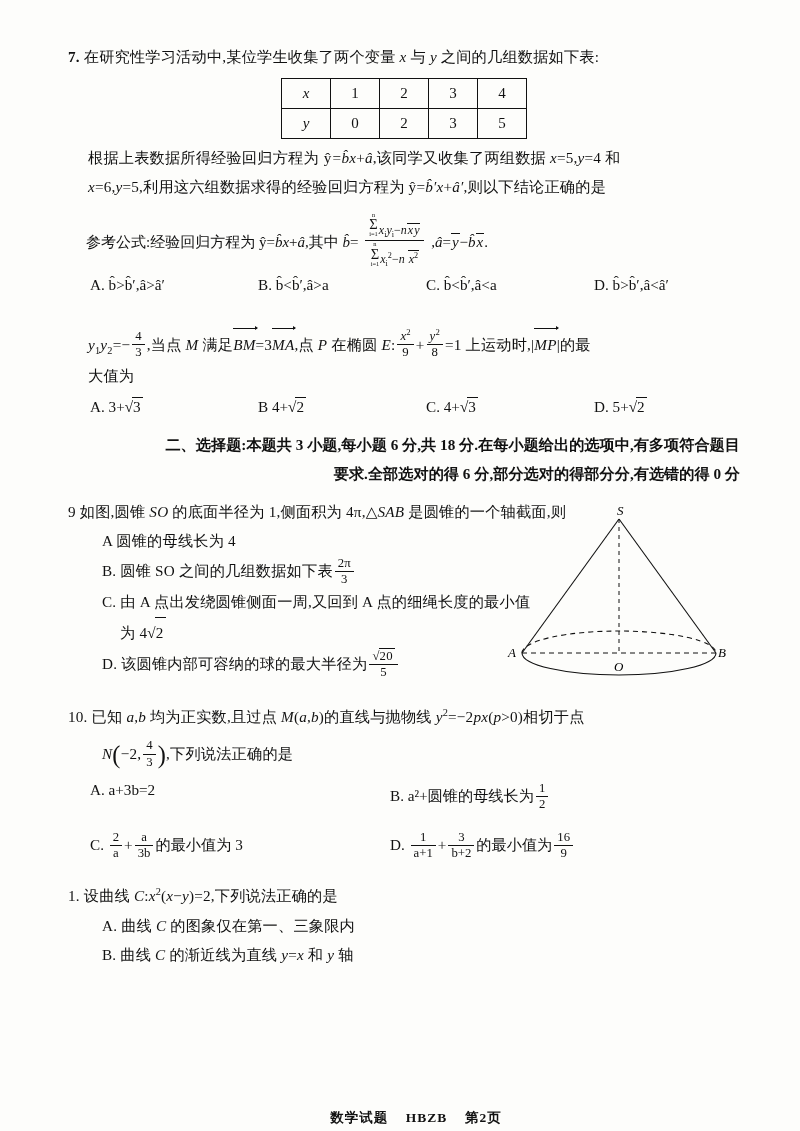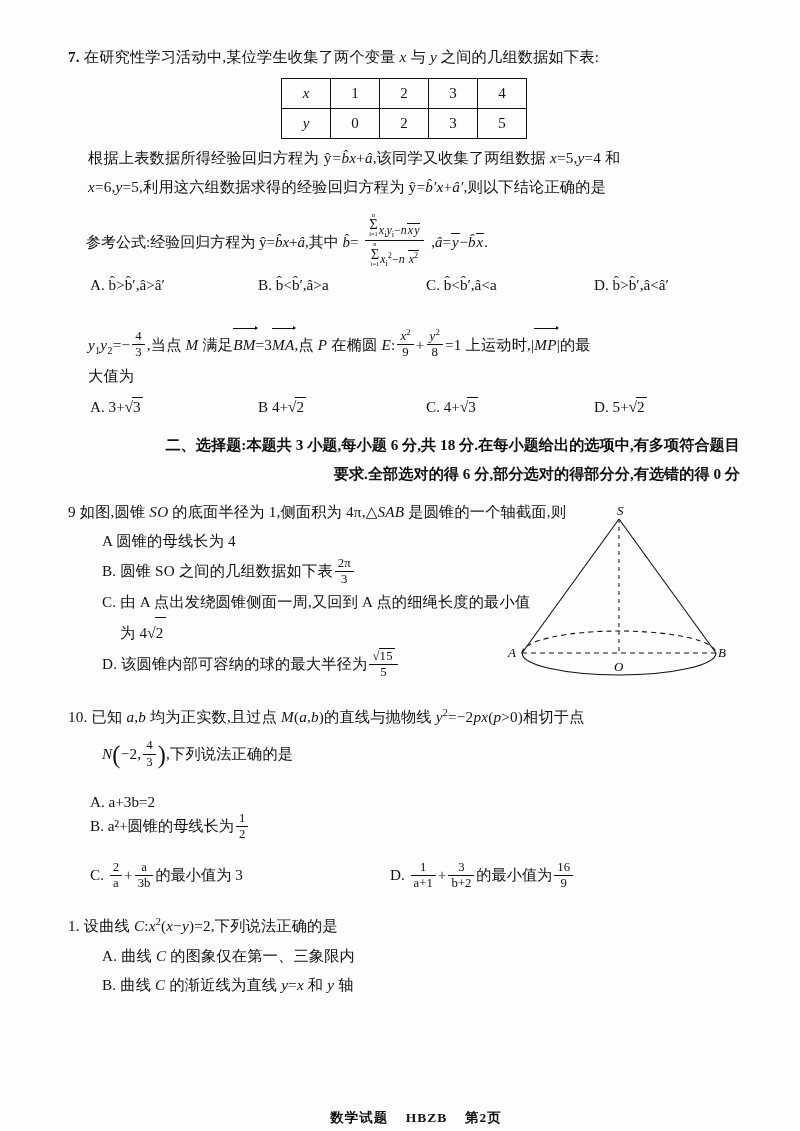--- a/index.html
+++ b/index.html
@@ -226,21 +226,21 @@
     </div>
     <div class="line indent2">A 圆锥的母线长为 4</div>
     <div class="line indent2">
       <span>B. 圆锥 SO 之间的几组数据如下表</span><span class="frac"><span class="n">2π</span><span class="d">3</span></span>
     </div>
     <div class="line indent2">C. 由 A 点出发绕圆锥侧面一周,又回到 A 点的细绳长度的最小值</div>
     <div class="line indent2" style="padding-left:52px;">
       <span>为 4</span><span class="radic">√<span class="sqrt">2</span></span>
     </div>
     <div class="line indent2">
-      <span>D. 该圆锥内部可容纳的球的最大半径为</span><span class="frac"><span class="n"><span class="radic">√<span class="sqrt">15</span></span></span><span class="d">5</span></span>
+      <span>D. 该圆锥内部可容纳的球的最大半径为</span><span class="frac"><span class="n"><span class="radic">√<span class="sqrt">20</span></span></span><span class="d">5</span></span>
     </div>
 
     <div class="fig" style="top:8px;">
       <svg width="230" height="180" viewBox="0 0 230 180">
 
         <line x1="115" y1="14" x2="18" y2="148" stroke="#111" stroke-width="1.1"></line>
         <line x1="115" y1="14" x2="212" y2="148" stroke="#111" stroke-width="1.1"></line>
 
         <path d="M18,148 A97,22 0 0 0 212,148" fill="none" stroke="#111" stroke-width="1.1"></path>
         <path d="M18,148 A97,22 0 0 1 212,148" fill="none" stroke="#111" stroke-width="1.1" stroke-dasharray="5,4"></path>
@@ -258,21 +258,21 @@
 
   <div class="q" style="margin-top:22px;">
     <div class="line">
       <span>10.</span>
       已知 <i>a</i>,<i>b</i> 均为正实数,且过点 <i>M</i>(<i>a</i>,<i>b</i>)的直线与抛物线 <i>y</i><sup>2</sup>=−2<i>px</i>(<i>p</i>&gt;0)相切于点
     </div>
     <div class="line indent2">
       <i>N</i><span style="font-size:1.6em;vertical-align:-0.18em;">(</span><span>−2</span>,<span class="frac"><span class="n">4</span><span class="d">3</span></span><span style="font-size:1.6em;vertical-align:-0.18em;">)</span>,下列说法正确的是
     </div>
 
-    <div class="opts two" style="margin-top:14px;flex-direction:column;">
+    <div class="opts two" style="margin-top:2px;">
       <span class="o">A. a+3b=2</span>
       <span class="o">
         <span>B. a²+圆锥的母线长为</span><span class="frac"><span class="n">1</span><span class="d">2</span></span>
       </span>
     </div>
 
     <div class="opts two" style="margin-top:18px;">
       <span class="o">
         <span>C.</span>
         <span class="frac"><span class="n">2</span><span class="d">a</span></span><span>+</span><span class="frac"><span class="n">a</span><span class="d">3b</span></span><span>的最小值为 3</span>

